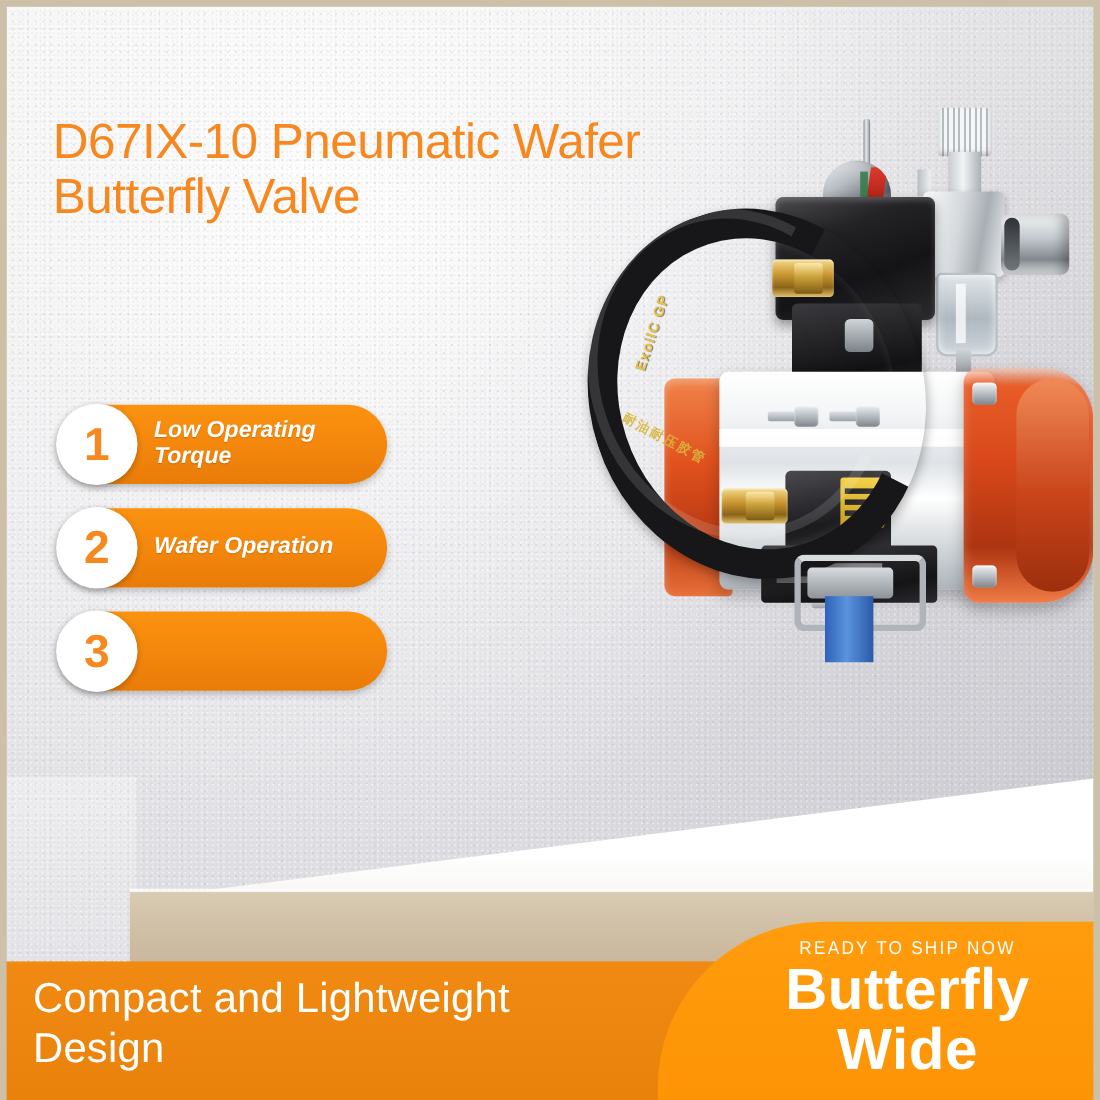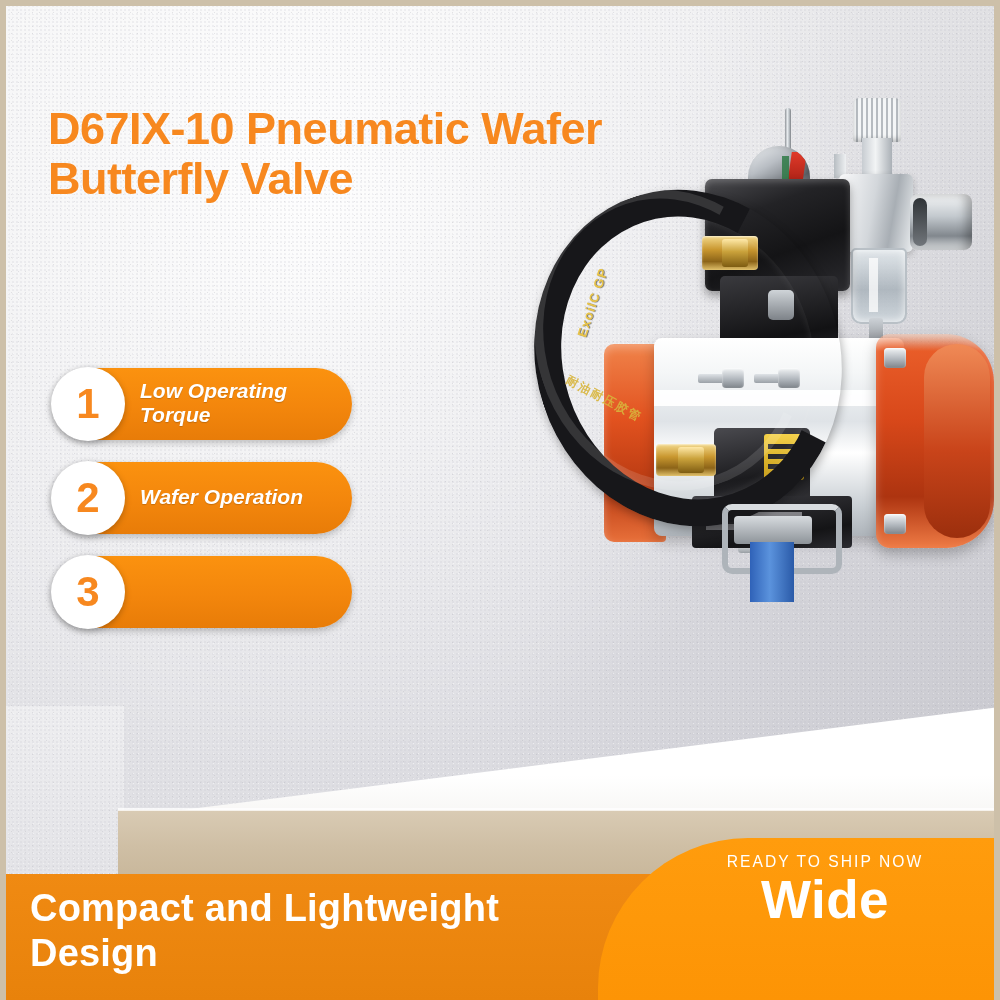--- a/index.html
+++ b/index.html
@@ -257,21 +257,21 @@
     letter-spacing:1px;opacity:.8;transform:scaleY(1.2);
   }
   .valve-mark2{
     position:absolute;left:114px;top:268px;color:#9fc4e0;font-size:12px;font-weight:bold;
     letter-spacing:1px;opacity:.85;
   }
 
   
   .headline{
     position:absolute;left:48px;top:104px;width:600px;
-    color:#f7881f;font-size:45px;font-weight:bold;line-height:1.12;
+    color:#f7881f;font-size:45px;font-weight:normal;line-height:1.12;
     letter-spacing:-0.5px;
     text-shadow:0 1px 2px rgba(255,255,255,.55);
   }
 
   
   .features{position:absolute;left:52px;top:368px;}
   .pill{position:relative;width:300px;height:72px;margin-bottom:22px;}
   .pill-bar{
     position:absolute;left:0;top:0;width:300px;height:72px;border-radius:36px;
     background:linear-gradient(180deg,#fb920f 0%,#f3860c 55%,#e87c08 100%);
@@ -298,21 +298,21 @@
     position:absolute;left:0;top:874px;width:1000px;height:126px;
     background:linear-gradient(180deg,#f08a12 0%,#e8820b 100%);
   }
   .banner-right{
     position:absolute;left:598px;top:838px;width:402px;height:162px;
     background:linear-gradient(180deg,#ff9c0d 0%,#fd9405 100%);
     border-top-left-radius:150px;
   }
   .banner-left-text{
     position:absolute;left:30px;top:886px;width:560px;
-    color:#ffffff;font-size:38px;font-weight:bold;line-height:1.18;
+    color:#ffffff;font-size:38px;font-weight:normal;line-height:1.18;
     letter-spacing:.2px;
   }
   .ready{
     position:absolute;left:660px;top:852px;width:330px;text-align:center;
     color:#ffffff;font-size:17px;letter-spacing:2.2px;
     transform:scaleX(.92);
   }
   .btitle{
     position:absolute;left:660px;top:872px;width:330px;text-align:center;
     color:#ffffff;font-size:53px;font-weight:bold;line-height:1.04;
@@ -424,20 +424,21 @@
       </div>
     </div>
 
   </div>
 
   <div class="banner-left"></div>
   <div class="banner-right"></div>
   <div class="banner-left-text">Compact and Lightweight Design</div>
   <div class="ready">READY TO SHIP NOW</div>
   <div class="btitle">
+    <div>Butterfly</div>
     <div>Wide</div>
   </div>
 
   <div class="frame-t"></div>
   <div class="frame-l"></div>
   <div class="frame-r"></div>
 
 </div>
 
 </body></html>

